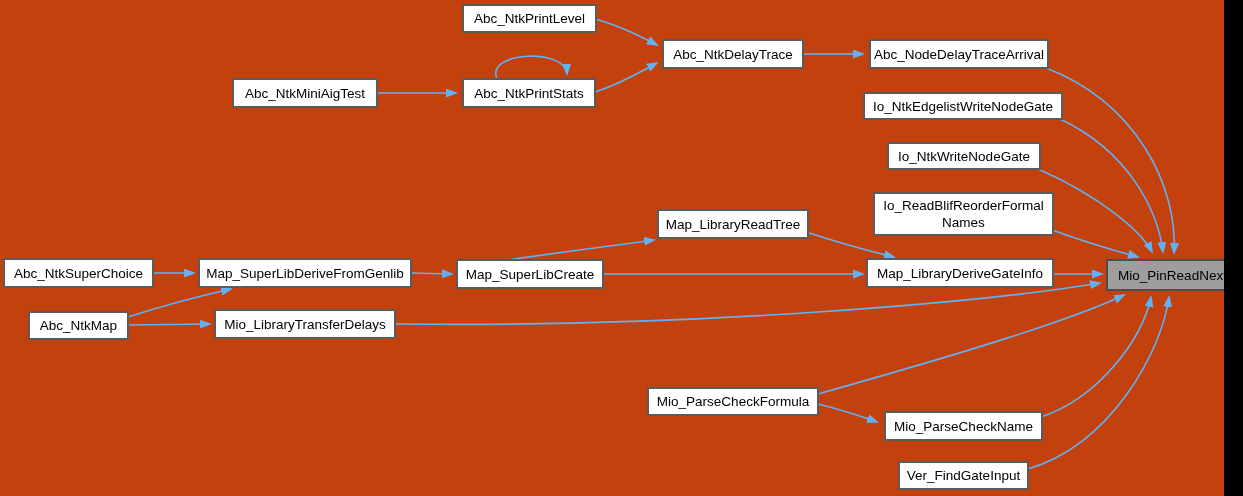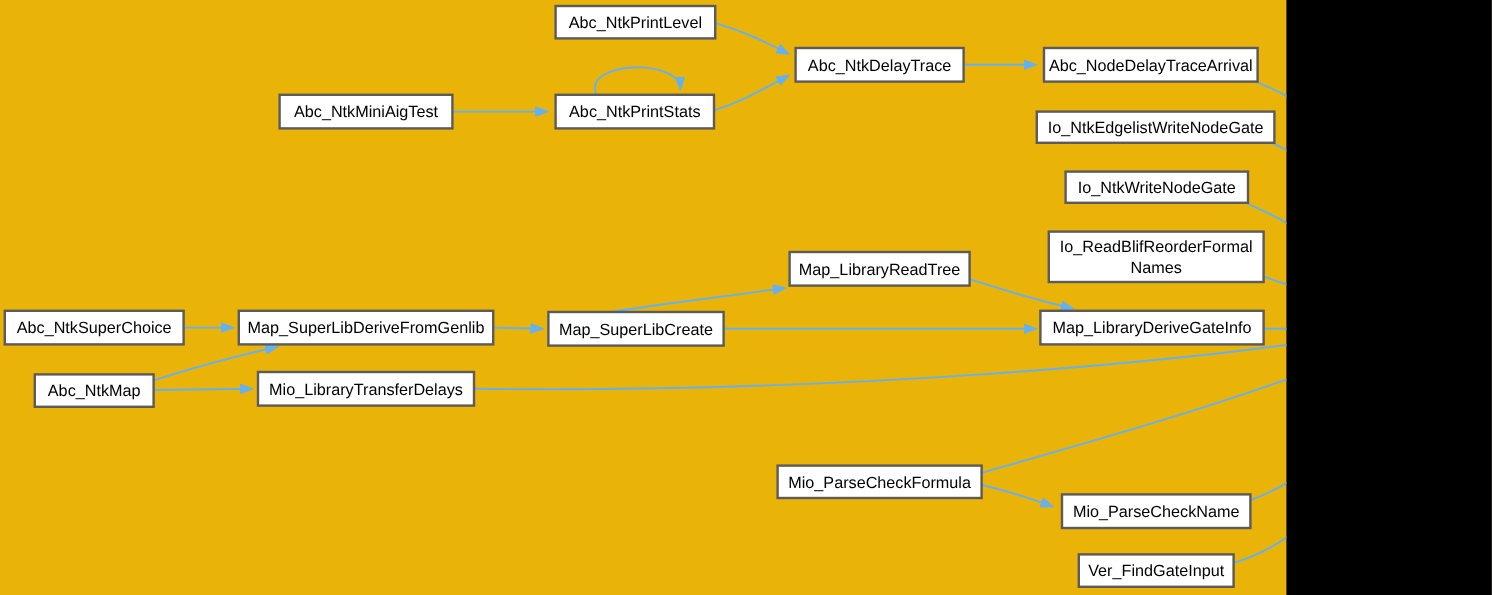--- a/index.html
+++ b/index.html
@@ -1,20 +1,20 @@
 <!DOCTYPE html>
 <html><head>
 <meta charset="utf-8">
 <style>
   html, body { margin: 0; padding: 0; background: #000; }
   #stage {
     position: relative;
-    width: 1072px;
+    width: 1224px;
     height: 496px;
-    background: #eab308;
+    background: #c2410c;
     overflow: hidden;
     font-family: "Liberation Sans", "DejaVu Sans", sans-serif;
   }
   #graph-svg { position: absolute; left: 0; top: 0; }
   .edge { fill: none; stroke-width: 1.6px; }
   .node rect { stroke-width: 2px; }
   .node text {
     font-family: "Liberation Sans", "DejaVu Sans", sans-serif;
     font-size: 13.5px;
     text-anchor: middle;

